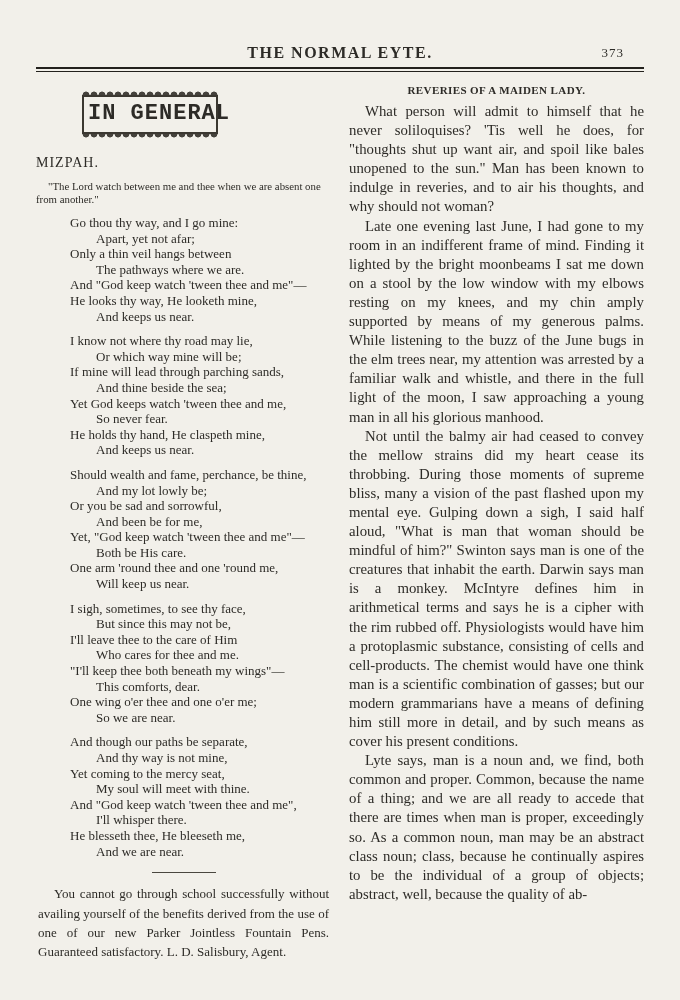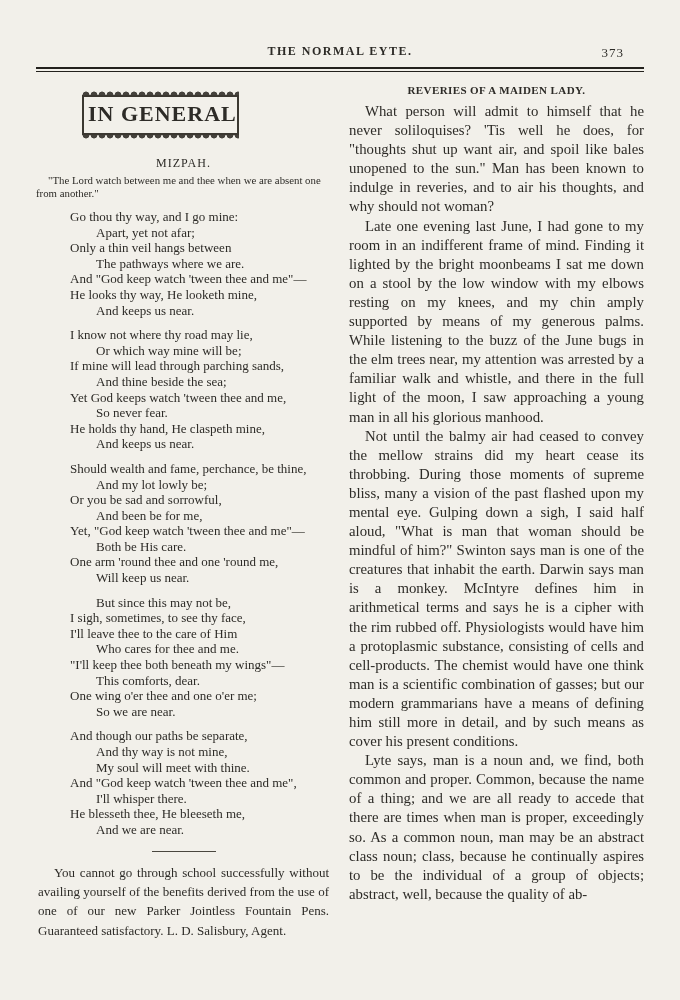--- a/index.html
+++ b/index.html
@@ -23,21 +23,21 @@
   .masthead {
     position: relative;
     height: 18px;
     margin-bottom: 5px;
   }
   .masthead-title {
     position: absolute;
     left: 0; right: 0;
     text-align: center;
     font-weight: bold;
-    font-size: 12px;
+    font-size: 16px;
     letter-spacing: 1.5px;
   }
   .masthead-page-number {
     position: absolute;
     right: 20px;
     top: 1px;
     font-size: 13px;
     letter-spacing: 1px;
   }
   .double-rule {
@@ -47,22 +47,23 @@
     margin-bottom: 12px;
   }
   
   .columns {
     display: flex;
     gap: 18px;
   }
   .col { width: 295px; }
   
   .in-general {
-    width: 157px;
+    width: 136px;
     margin: 2px 0 12px 46px;
+    font-family: Liberation Mono, monospace;
   }
   .ornament {
     height: 9px;
     background-image: radial-gradient(circle at 4px 9px, #45423c 3.1px, rgba(0,0,0,0) 3.8px);
     background-size: 8px 9px;
     background-repeat: repeat-x;
   }
   .ornament-bottom {
     background-image: radial-gradient(circle at 4px 0px, #45423c 3.1px, rgba(0,0,0,0) 3.8px);
   }
@@ -70,23 +71,22 @@
     border: 2.5px solid #3b3831;
     padding: 4px 4px 6px 4px;
     text-align: center;
     font-size: 22px;
     font-weight: bold;
     letter-spacing: 1px;
     white-space: nowrap;
   }
   
   .poem-title {
-    margin: 0 0 3px 0;
-    text-align: center;
-    font-size: 12px;
+    margin: 0 0 9px 0;
+    font-size: 14px;
     font-weight: normal;
     letter-spacing: 1px;
   }
   .epigraph {
     margin: 0 0 9px 0;
     font-size: 10.8px;
     line-height: 13px;
     text-indent: 12px;
   }
   .poem {
@@ -174,32 +174,33 @@
             <div class="poem-line">Should wealth and fame, perchance, be thine,</div>
             <div class="poem-line indent">And my lot lowly be;</div>
             <div class="poem-line">Or you be sad and sorrowful,</div>
             <div class="poem-line indent">And been be for me,</div>
             <div class="poem-line">Yet, "God keep watch 'tween thee and me"—</div>
             <div class="poem-line indent">Both be His care.</div>
             <div class="poem-line">One arm 'round thee and one 'round me,</div>
             <div class="poem-line indent">Will keep us near.</div>
           </div>
           <div class="stanza">
+            <div class="poem-line">I sigh, sometimes, to see thy face,</div>
             <div class="poem-line indent">But since this may not be,</div>
-            <div class="poem-line">I sigh, sometimes, to see thy face,</div>
             <div class="poem-line">I'll leave thee to the care of Him</div>
             <div class="poem-line indent">Who cares for thee and me.</div>
             <div class="poem-line">"I'll keep thee both beneath my wings"—</div>
             <div class="poem-line indent">This comforts, dear.</div>
             <div class="poem-line">One wing o'er thee and one o'er me;</div>
             <div class="poem-line indent">So we are near.</div>
           </div>
           <div class="stanza">
             <div class="poem-line">And though our paths be separate,</div>
             <div class="poem-line indent">And thy way is not mine,</div>
+            <div class="poem-line">Yet coming to the mercy seat,</div>
             <div class="poem-line indent">My soul will meet with thine.</div>
             <div class="poem-line">And "God keep watch 'tween thee and me",</div>
             <div class="poem-line indent">I'll whisper there.</div>
             <div class="poem-line">He blesseth thee, He bleeseth me,</div>
             <div class="poem-line indent">And we are near.</div>
           </div>
         </div>
 
       <div class="short-rule"></div>
 

